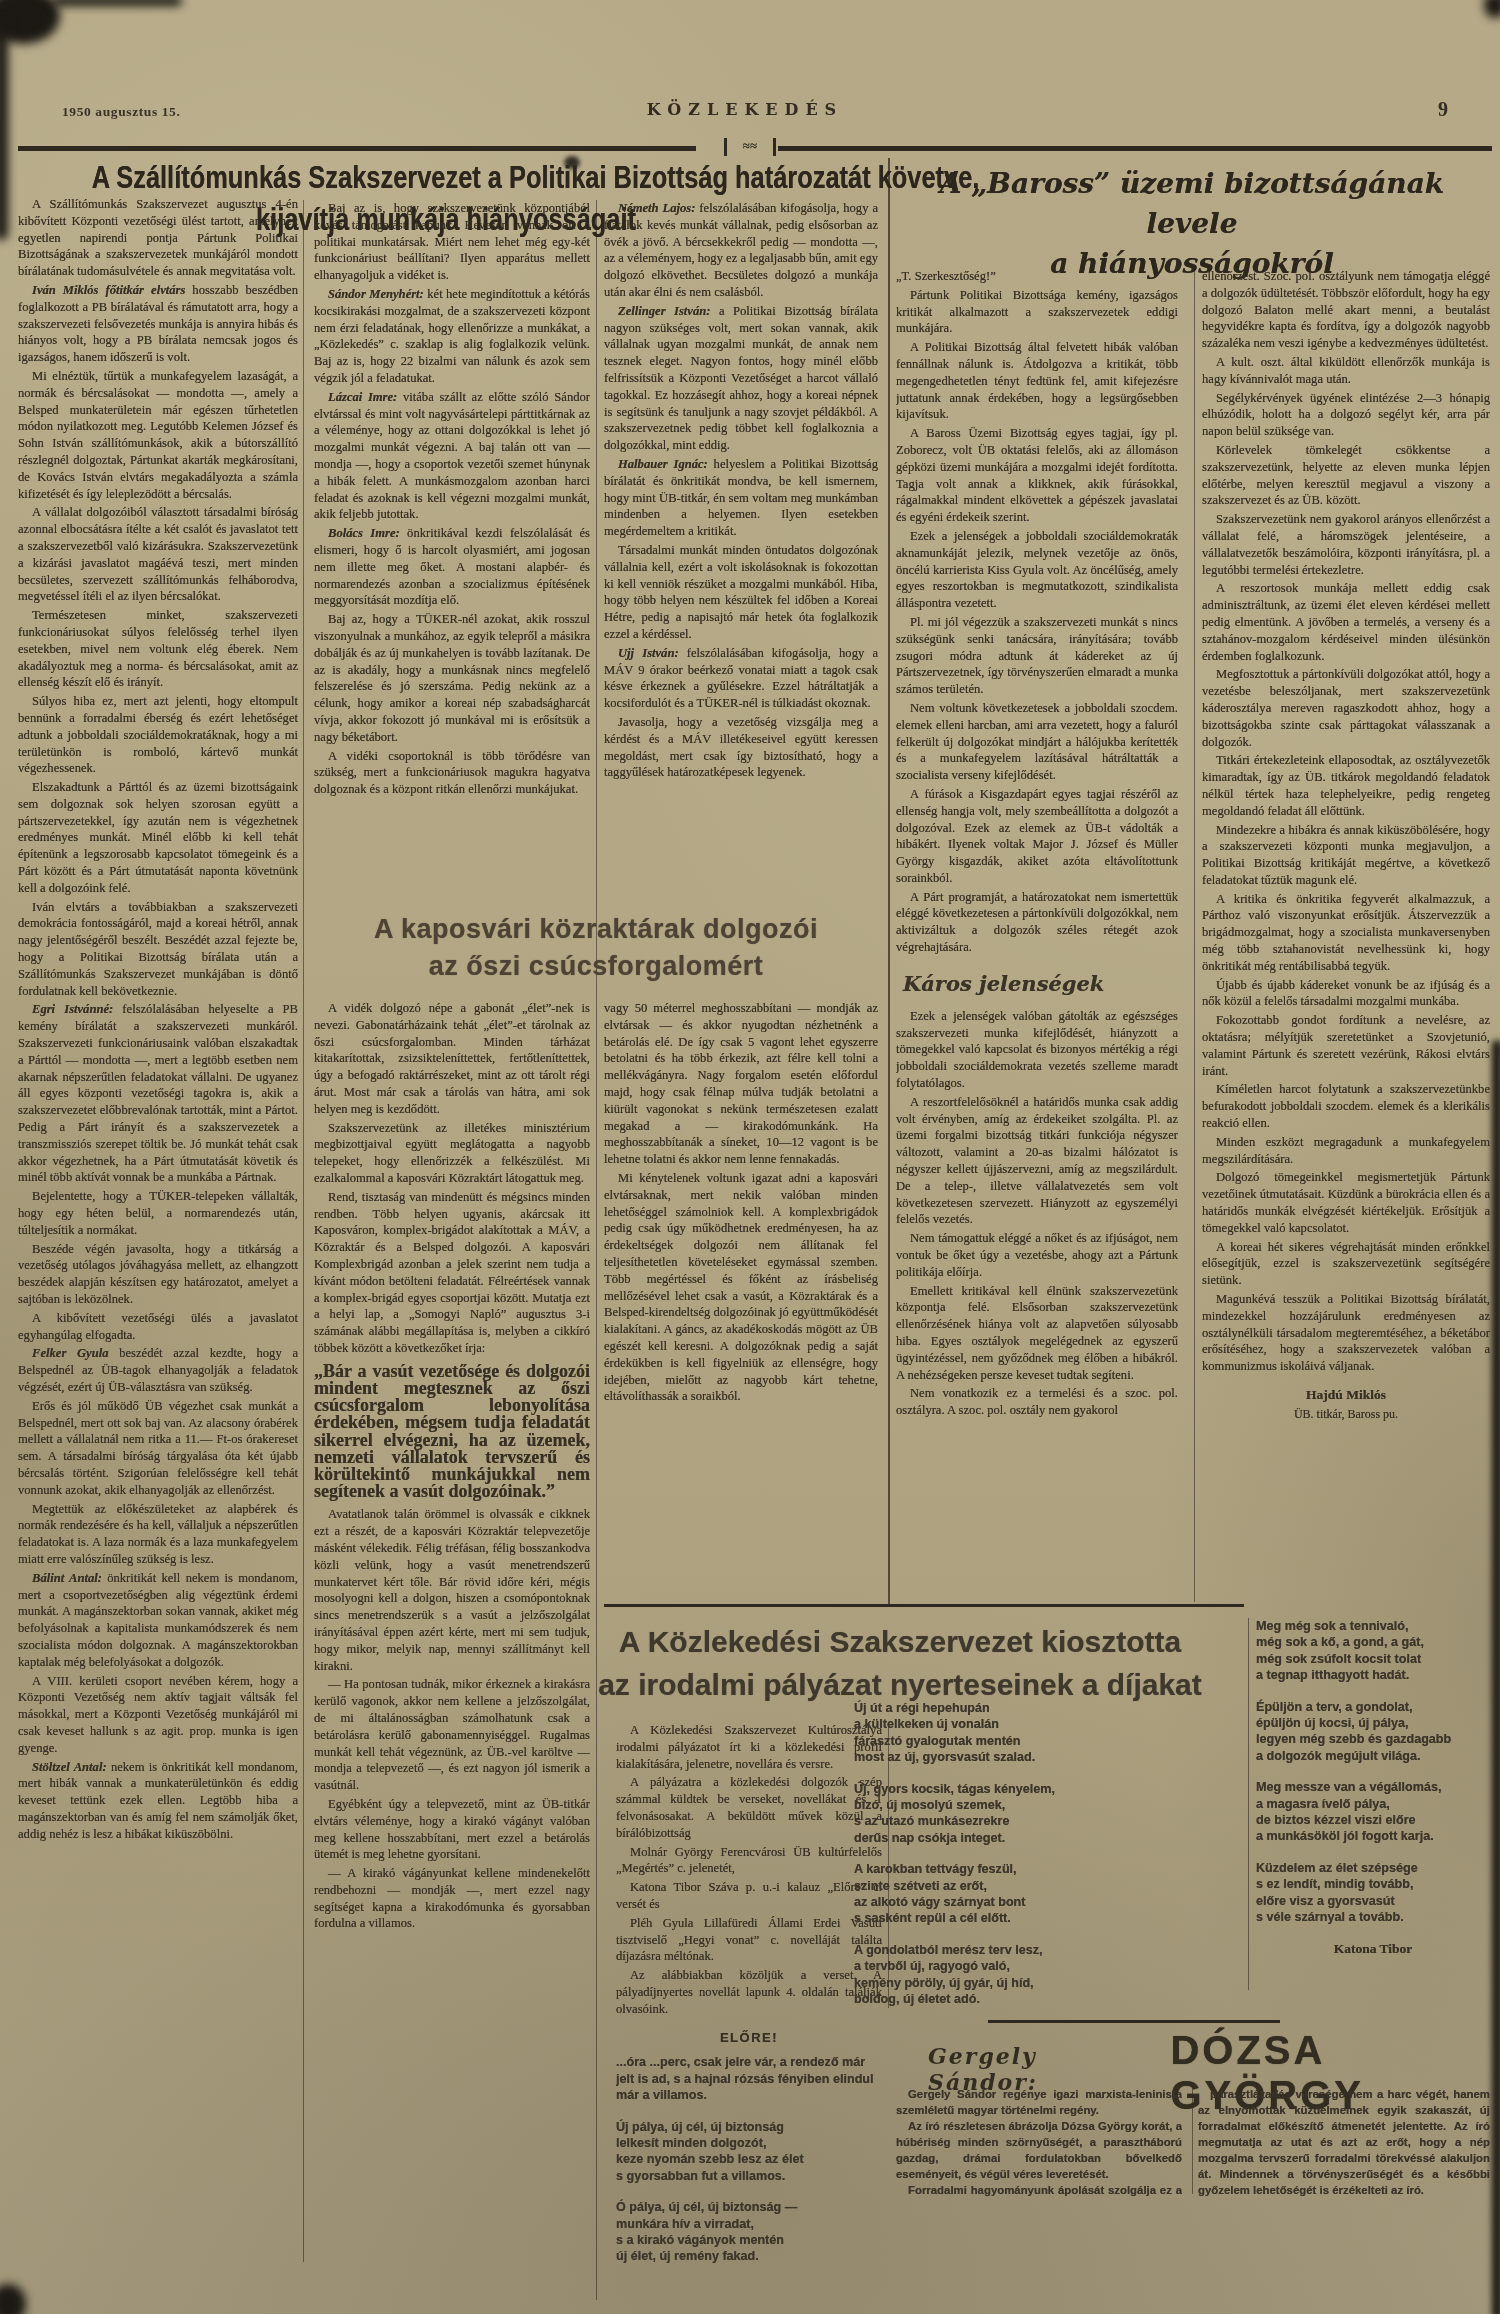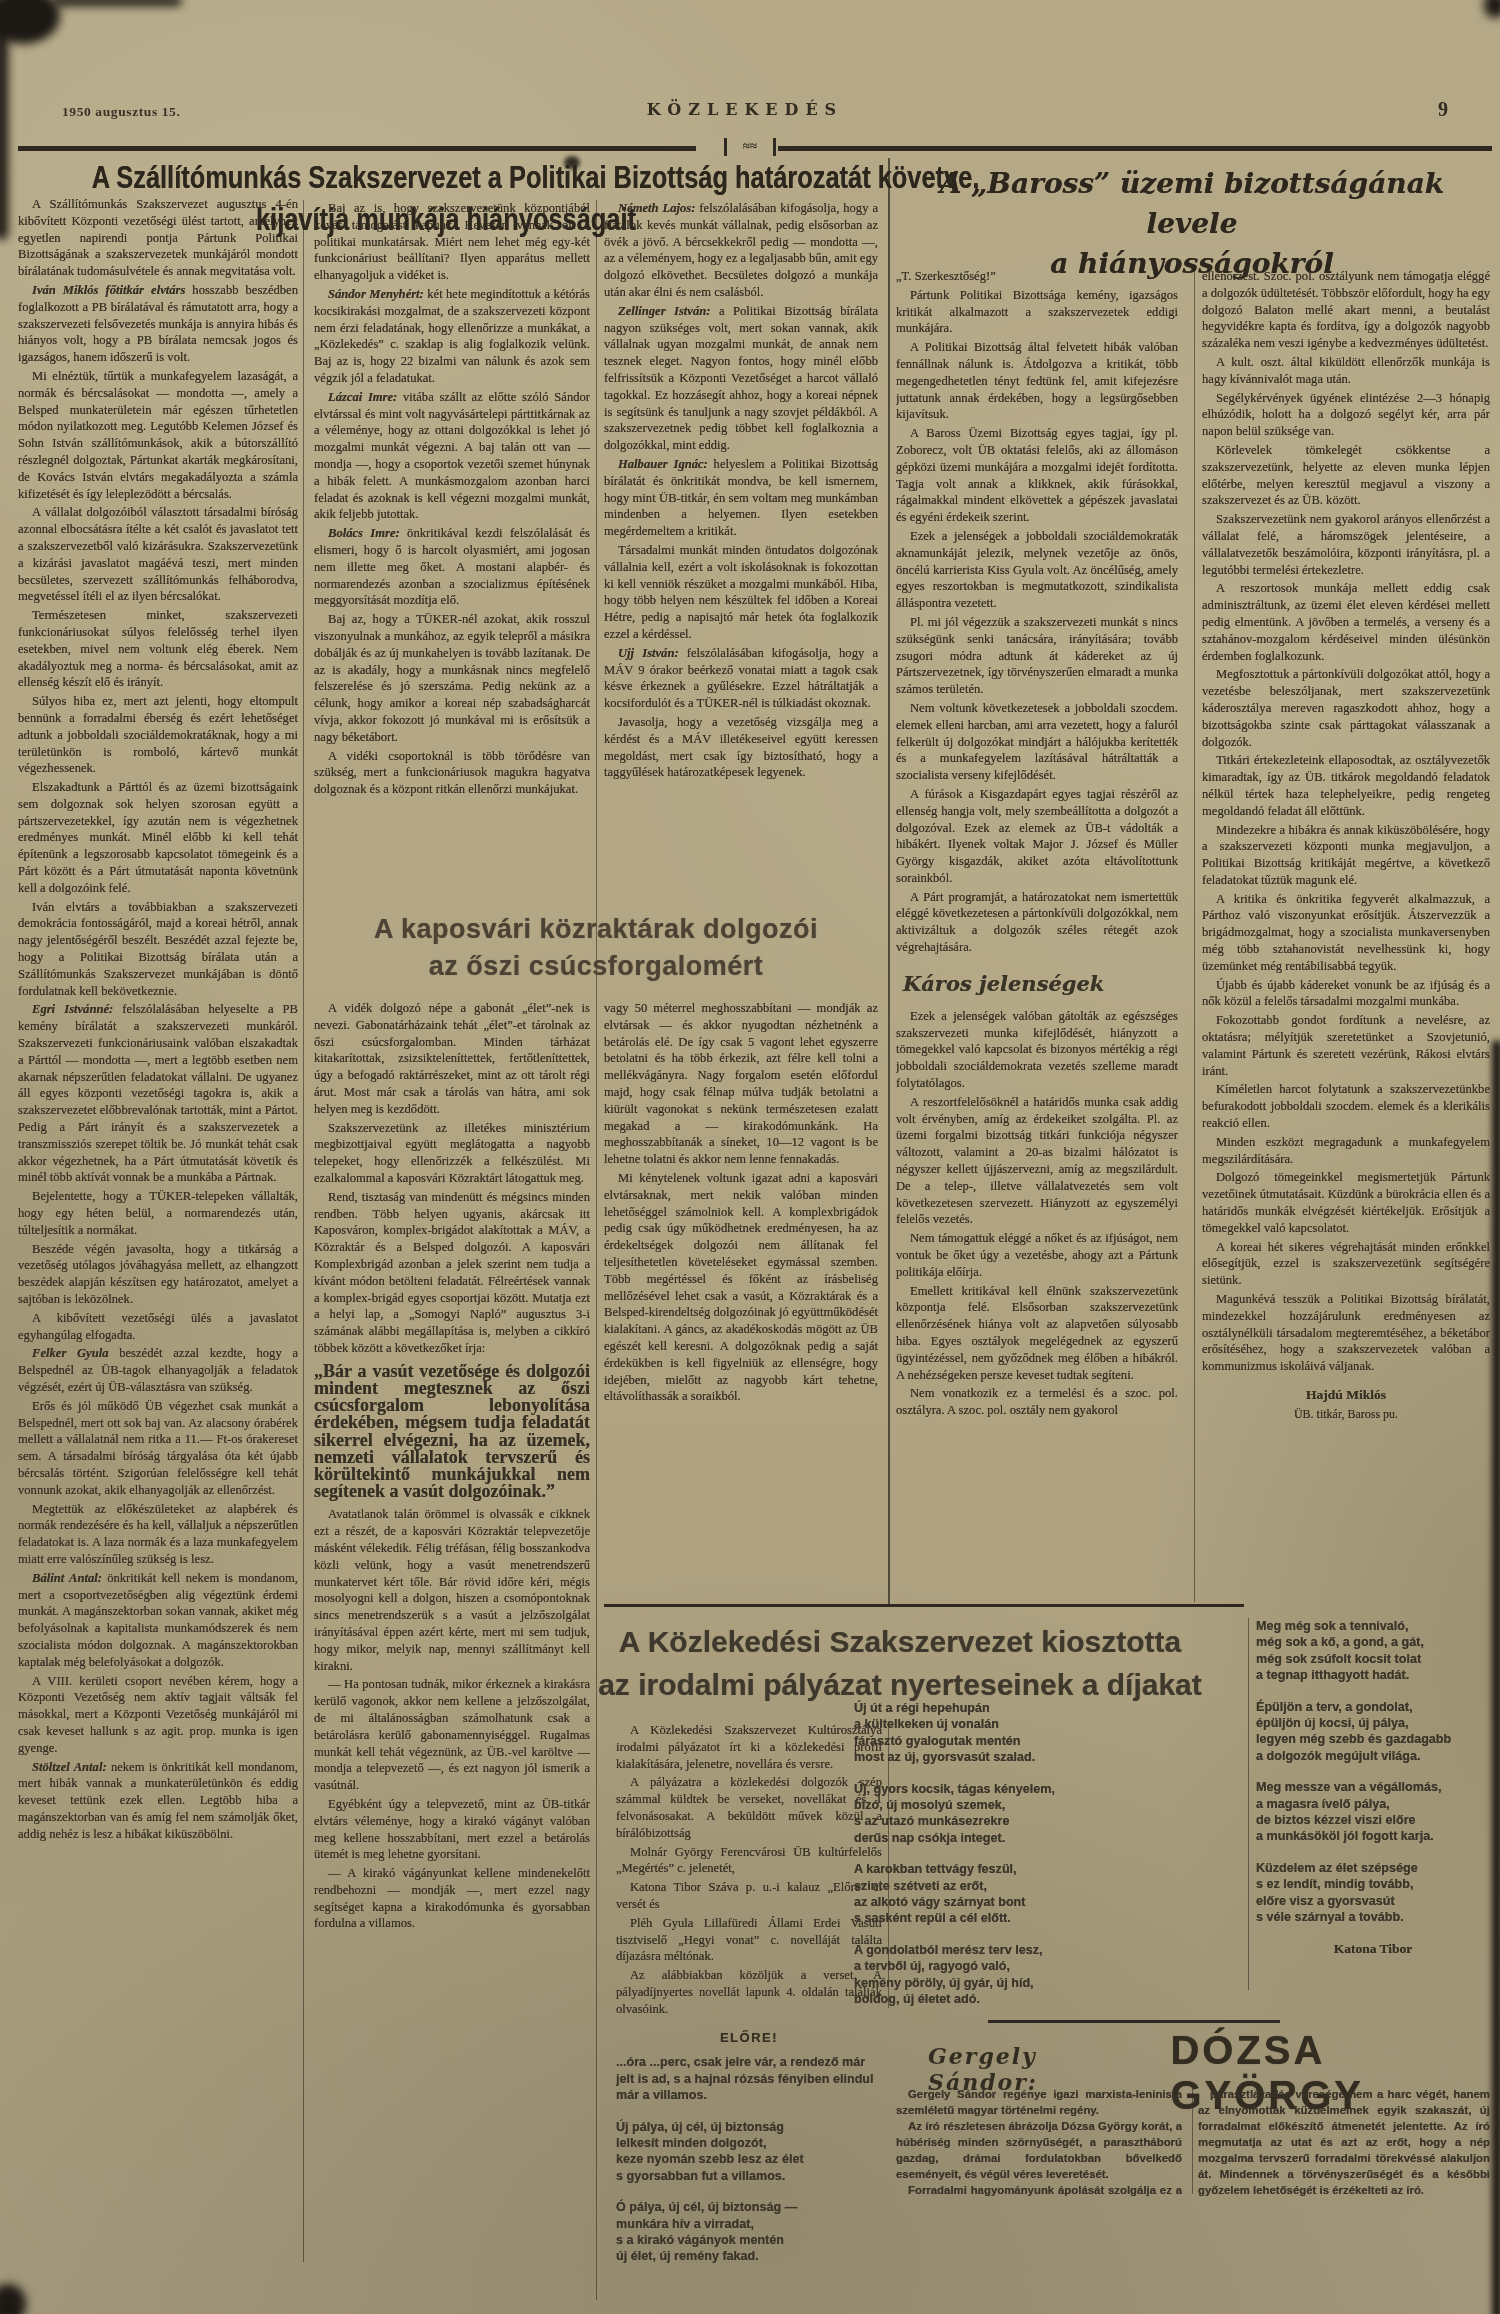--- a/index.html
+++ b/index.html
@@ -151,21 +151,21 @@
   <div class="col" style="left:1202px;top:268px;width:288px;height:1334px;">
       <p class="para noind">ellenőrzést. Szoc. pol. osztályunk nem támogatja eléggé a dolgozók üdültetését. Többször előfordult, hogy ha egy dolgozó Balaton mellé akart menni, a beutalást hegyvidékre kapta és fordítva, így a dolgozók nagyobb százaléka nem veszi igénybe a kedvezményes üdültetést.</p>
       <p class="para">A kult. oszt. által kiküldött ellenőrzők munkája is hagy kívánnivalót maga után.</p>
       <p class="para">Segélykérvények ügyének elintézése 2—3 hónapig elhúzódik, holott ha a dolgozó segélyt kér, arra pár napon belül szüksége van.</p>
       <p class="para">Körlevelek tömkelegét csökkentse a szakszervezetünk, helyette az eleven munka lépjen előtérbe, melyen keresztül megjavul a viszony a szakszervezet és az ÜB. között.</p>
       <p class="para">Szakszervezetünk nem gyakorol arányos ellenőrzést a vállalat felé, a háromszögek jelentéseire, a vállalatvezetők beszámolóira, központi irányításra, pl. a legutóbbi termelési értekezletre.</p>
       <p class="para">A reszortosok munkája mellett eddig csak adminisztráltunk, az üzemi élet eleven kérdései mellett pedig elmentünk. A jövőben a termelés, a verseny és a sztahánov-mozgalom kérdéseivel minden ülésünkön érdemben foglalkozunk.</p>
       <p class="para">Megfosztottuk a pártonkívüli dolgozókat attól, hogy a vezetésbe beleszóljanak, mert szakszervezetünk káderosztálya mereven ragaszkodott ahhoz, hogy a bizottságokba szinte csak párttagokat válasszanak a dolgozók.</p>
       <p class="para">Titkári értekezleteink ellaposodtak, az osztályvezetők kimaradtak, így az ÜB. titkárok megoldandó feladatok nélkül tértek haza telephelyeikre, pedig rengeteg megoldandó feladat áll előttünk.</p>
       <p class="para">Mindezekre a hibákra és annak kiküszöbölésére, hogy a szakszervezeti központi munka megjavuljon, a Politikai Bizottság kritikáját megértve, a következő feladatokat tűztük magunk elé.</p>
-      <p class="para">A kritika és önkritika fegyverét alkalmazzuk, a Párthoz való viszonyunkat erősítjük. Átszervezzük a brigádmozgalmat, hogy a szocialista munkaversenyben még több sztahanovistát nevelhessünk ki, hogy üzemünket még rentábilisabbá tegyük.</p>
+      <p class="para">A kritika és önkritika fegyverét alkalmazzuk, a Párthoz való viszonyunkat erősítjük. Átszervezzük a brigádmozgalmat, hogy a szocialista munkaversenyben még több sztahanovistát nevelhessünk ki, hogy önkritikát még rentábilisabbá tegyük.</p>
       <p class="para">Újabb és újabb kádereket vonunk be az ifjúság és a nők közül a felelős társadalmi mozgalmi munkába.</p>
       <p class="para">Fokozottabb gondot fordítunk a nevelésre, az oktatásra; mélyítjük szeretetünket a Szovjetunió, valamint Pártunk és szeretett vezérünk, Rákosi elvtárs iránt.</p>
       <p class="para">Kíméletlen harcot folytatunk a szakszervezetünkbe befurakodott jobboldali szocdem. elemek és a klerikális reakció ellen.</p>
       <p class="para">Minden eszközt megragadunk a munkafegyelem megszilárdítására.</p>
       <p class="para">Dolgozó tömegeinkkel megismertetjük Pártunk vezetőinek útmutatásait. Küzdünk a bürokrácia ellen és a határidős munkák elvégzését kiértékeljük. Erősítjük a tömegekkel való kapcsolatot.</p>
       <p class="para">A koreai hét sikeres végrehajtását minden erőnkkel elősegítjük, ezzel is szakszervezetünk segítségére sietünk.</p>
       <p class="para">Magunkévá tesszük a Politikai Bizottság bírálatát, mindezekkel hozzájárulunk eredményesen az osztálynélküli társadalom megteremtéséhez, a béketábor erősítéséhez, hogy a szakszervezetek valóban a kommunizmus iskoláivá váljanak.</p>
       <p class="para sig">Hajdú Miklós</p>
       <p class="para sig2">ÜB. titkár, Baross pu.</p>
     </div>

